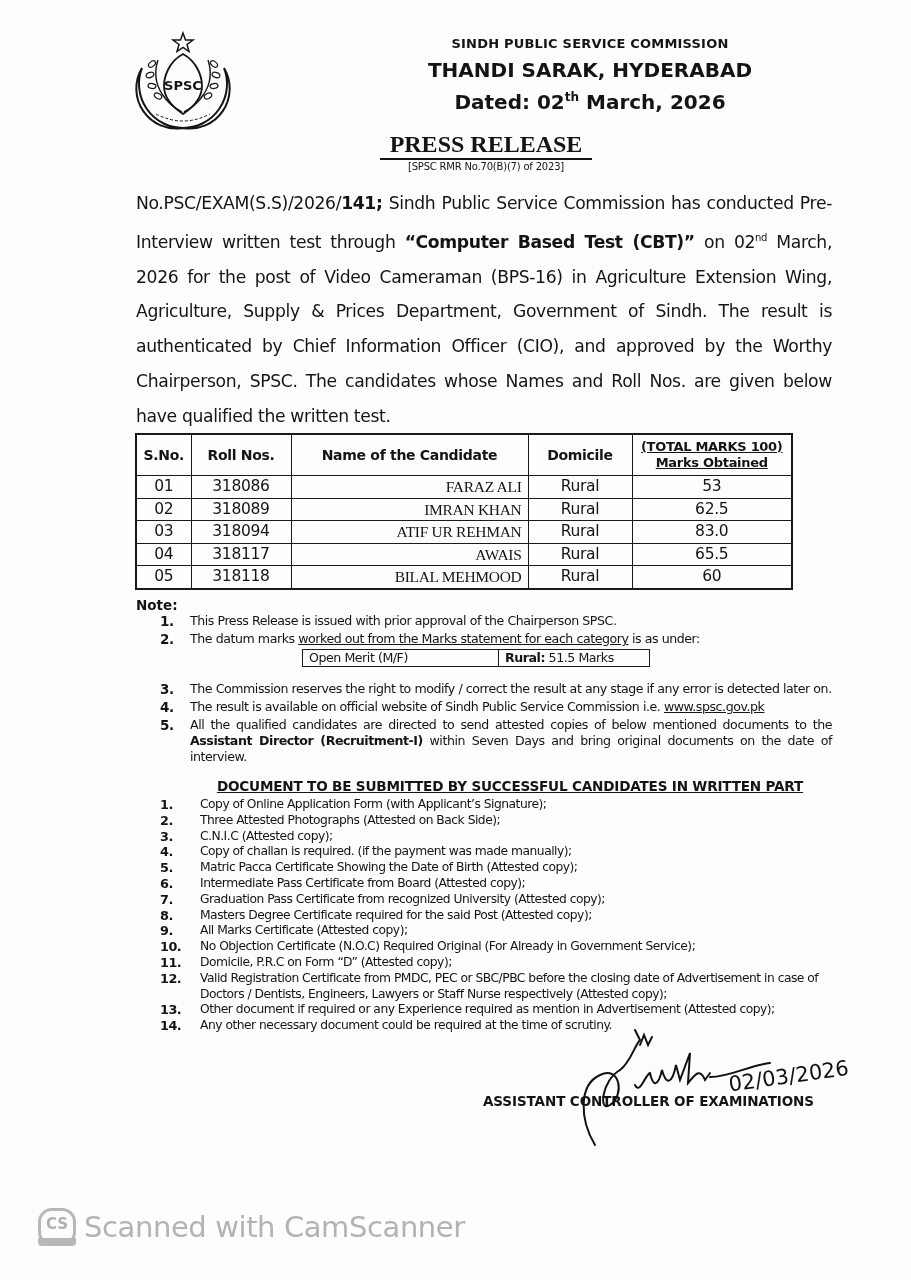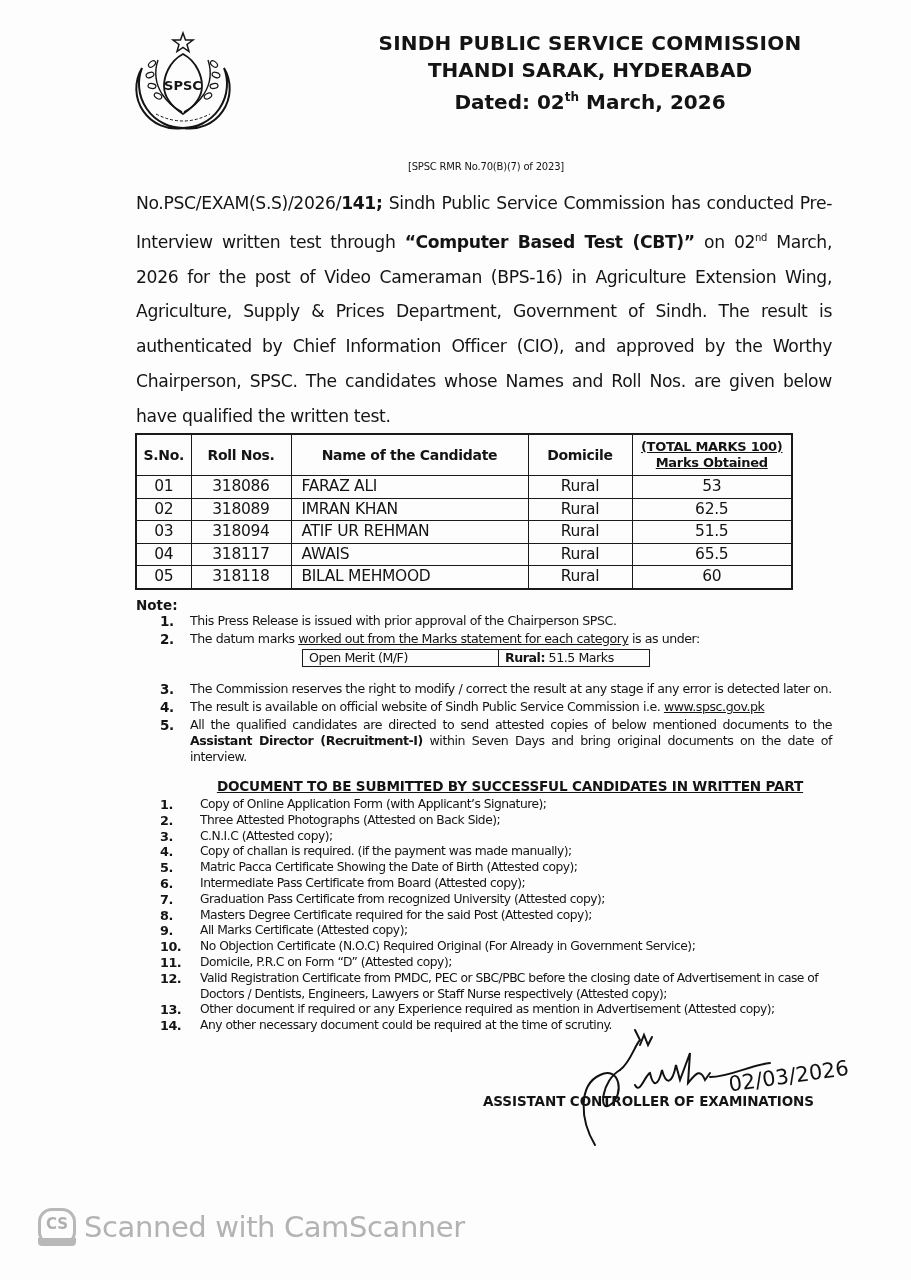--- a/index.html
+++ b/index.html
@@ -9,21 +9,21 @@
       position: relative;
       overflow: hidden;
       font-family: "Liberation Sans", "DejaVu Sans", sans-serif;
       color: #141414;
     }
     .page { position: absolute; left: 0; top: 0; width: 911px; height: 1280px; }
 
     
     .logo { position: absolute; left: 128px; top: 30px; width: 110px; height: 106px; }
     .org-block { position: absolute; left: 330px; top: 30px; width: 520px; text-align: center; }
-    .org-name { font-family: "DejaVu Sans", sans-serif; font-weight: bold; font-size: 20px; letter-spacing: 0.2px; line-height: 27px; }
+    .org-name { font-family: "DejaVu Sans", sans-serif; font-weight: bold; font-size: 13px; letter-spacing: 0.2px; line-height: 27px; }
     .org-addr { font-family: "DejaVu Sans", sans-serif; font-weight: bold; font-size: 20px; line-height: 27px; }
     .org-date { font-family: "DejaVu Sans", sans-serif; font-weight: bold; font-size: 20px; line-height: 27px; }
     .org-date sup { font-size: 12px; vertical-align: 8px; }
 
     .pr-title { position: absolute; left: 380px; top: 130px; width: 212px; text-align: center;
       font-family: "Liberation Serif", serif; font-weight: bold; font-size: 24px;
       border-bottom: 2px solid #141414; line-height: 28px; }
     .pr-ref { position: absolute; left: 375px; top: 161px; width: 222px; text-align: center;
       font-family: "DejaVu Sans", sans-serif; font-size: 10px; letter-spacing: -0.2px; }
 
@@ -36,21 +36,21 @@
 
     
     table.results { position: absolute; left: 135px; top: 433px; width: 658px;
       border-collapse: collapse; font-family: "DejaVu Sans", sans-serif; font-size: 15.5px;
       letter-spacing: -0.3px; }
     table.results th, table.results td { border: 1.5px solid #1a1a1a; padding: 0 6px; }
     table.results thead th { height: 40px; font-weight: bold; font-size: 14px; text-align: center; }
     table.results thead th.marks-head { font-size: 13px; line-height: 16px; text-decoration: underline; }
     table.results tbody td { height: 21.5px; line-height: 21px; }
     table.results td.c { text-align: center; }
-    table.results td.l { text-align: left; padding-left: 10px; }
+    table.results td.l { text-align: right; padding-left: 10px; font-family: Liberation Serif, serif; }
     table.results { border: 2.5px solid #1a1a1a; }
 
     
     .note-label { position: absolute; left: 136px; top: 597px; font-family: "DejaVu Sans", sans-serif; font-weight: bold; font-size: 13.5px; }
     .notes { position: absolute; left: 160px; top: 613px; width: 672px; font-family: "DejaVu Sans", sans-serif; font-size: 12.6px; letter-spacing: -0.45px; line-height: 16px; }
     .note { display: flex; margin-bottom: 2px; }
     .note .num { width: 30px; flex: 0 0 30px; font-weight: bold; font-size: 13.5px; }
     .note .txt { flex: 1; text-align: justify; }
     .note .txt b { font-weight: bold; }
     .note .txt u { text-decoration: underline; }
@@ -102,20 +102,21 @@
     <text x="55" y="60" text-anchor="middle" font-family="DejaVu Sans, sans-serif" font-weight="bold" font-size="13" fill="#141414">SPSC</text>
     <path d="M28,84 q27,14 54,0" fill="none" stroke="#141414" stroke-width="1" stroke-dasharray="3 2"></path>
   </svg>
 
   <div class="org-block">
     <div class="org-name">SINDH PUBLIC SERVICE COMMISSION</div>
     <div class="org-addr">THANDI SARAK, HYDERABAD</div>
     <div class="org-date"><span>Dated: 02</span><sup>th</sup><span> March, 2026</span></div>
   </div>
 
+  <div class="pr-title">PRESS RELEASE</div>
   <div class="pr-ref">[SPSC RMR No.70(B)(7) of 2023]</div>
 
   <div class="intro"><span>No.PSC/EXAM(S.S)/2026/</span><b>141;</b><span> Sindh Public Service Commission has conducted Pre-Interview written test through </span><b>“Computer Based Test (CBT)”</b><span> on 02</span><sup>nd</sup><span> March, 2026 for the post of Video Cameraman (BPS-16) in Agriculture Extension Wing, Agriculture, Supply &amp; Prices Department, Government of Sindh. The result is authenticated by Chief Information Officer (CIO), and approved by the Worthy Chairperson, SPSC. The candidates whose Names and Roll Nos. are given below have qualified the written test.</span></div>
 
   <table class="results">
     <colgroup>
       <col style="width:55px">
         <col style="width:100px">
         <col style="width:237px">
         <col style="width:104px">
@@ -143,21 +144,21 @@
         <td class="c">318089</td>
         <td class="l">IMRAN KHAN</td>
         <td class="c">Rural</td>
         <td class="c">62.5</td>
       </tr>
       <tr>
         <td class="c">03</td>
         <td class="c">318094</td>
         <td class="l">ATIF UR REHMAN</td>
         <td class="c">Rural</td>
-        <td class="c">51.5</td>
+        <td class="c">83.0</td>
       </tr>
       <tr>
         <td class="c">04</td>
         <td class="c">318117</td>
         <td class="l">AWAIS</td>
         <td class="c">Rural</td>
         <td class="c">65.5</td>
       </tr>
       <tr>
         <td class="c">05</td>

